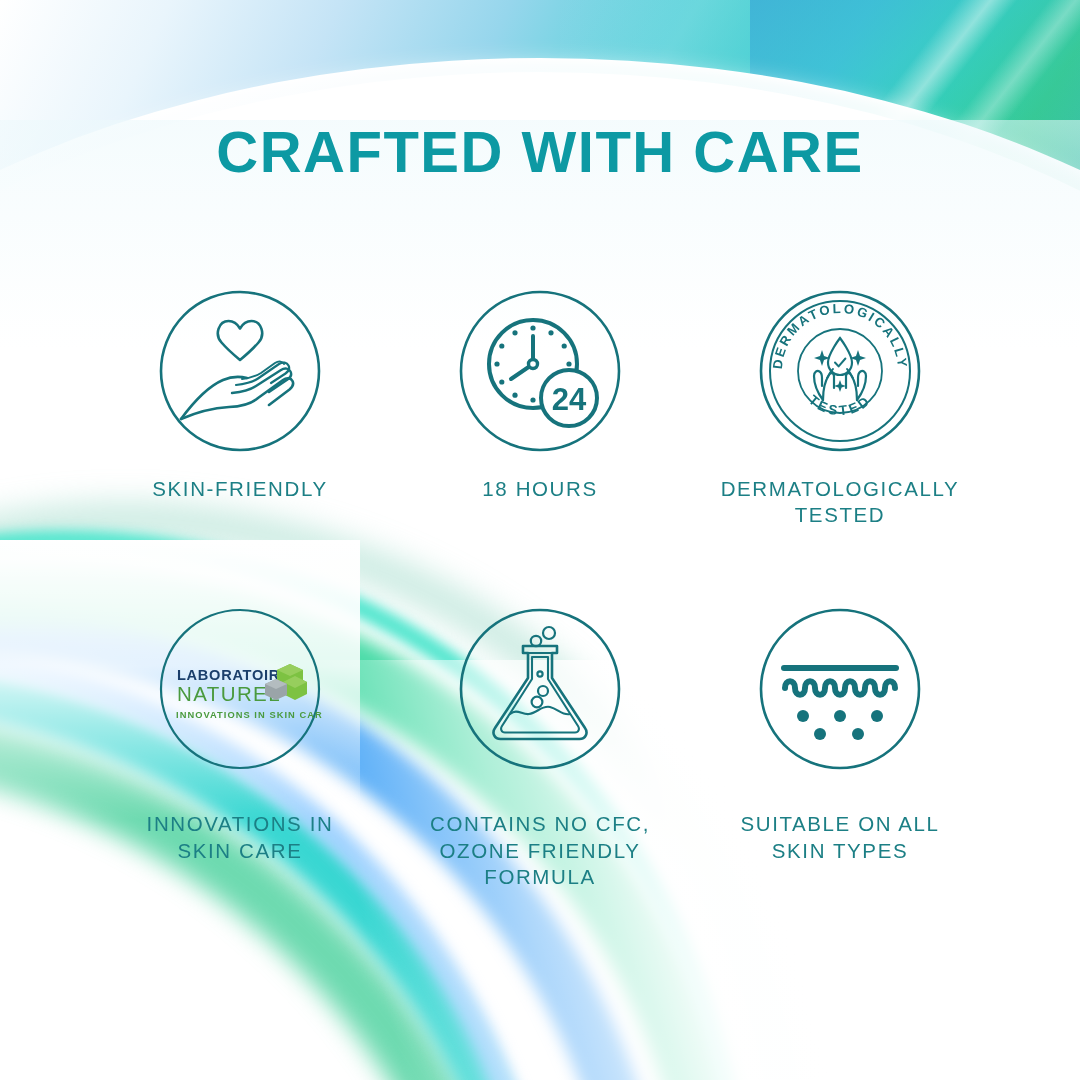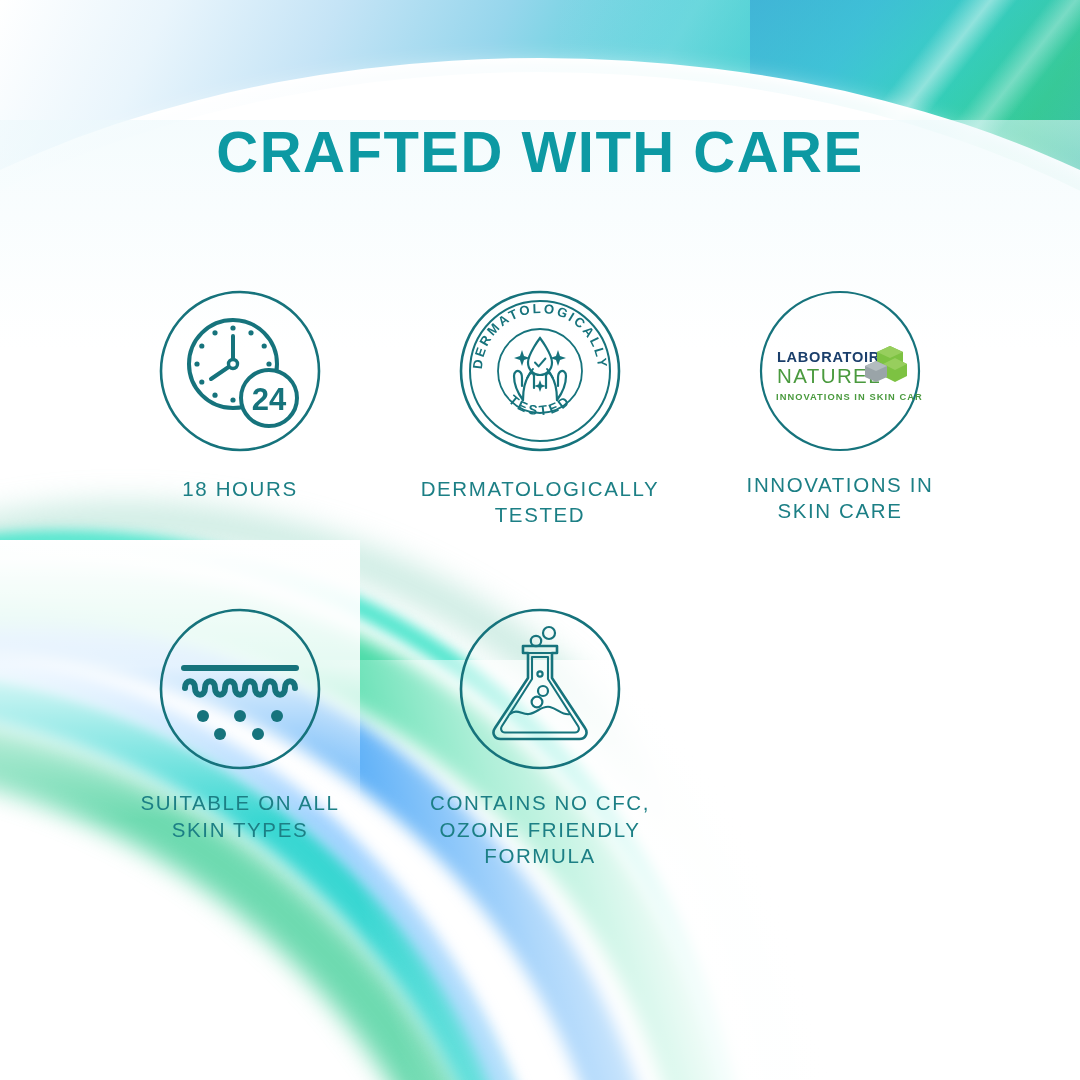--- a/index.html
+++ b/index.html
@@ -119,21 +119,21 @@
     row-gap:78px;
   }
   .cell{display:flex;flex-direction:column;align-items:center;}
   .badge{width:166px;height:166px;display:block;}
   .cap{
     margin-top:22px;text-align:center;
     font-size:20.5px;letter-spacing:1.6px;line-height:1.28;
     color:#1c7f85;white-space:pre-line;
     font-family:"Liberation Sans", sans-serif;
   }
-  .cell.r2 .cap{margin-top:18px;}
+  .cell.r2 .cap{margin-top:39px;}
   .logo-svg{width:166px;height:166px;display:block;}
 </style>
 </head>
 <body>
 
 <div id="stage">
 
   <div class="bg-layer">
     <div class="bg-top"></div>
     <div class="bg-top-right"></div>
@@ -154,20 +154,32 @@
     <div class="bottom-fade"></div>
     <div class="left-fade"></div>
   </div>
 
   <div class="content">
 
     <div class="page-title">CRAFTED WITH CARE</div>
 
     <div class="grid">
 
+      <div class="cell r1">
+        <svg class="badge" viewBox="0 0 166 166">
+          <circle cx="83" cy="83" r="79" fill="none" stroke="#16737c" stroke-width="2.6"></circle>
+          <path d="M83 72 C83 72 71 62 64.5 54.5 C57 46 62 33 71.5 33 C77.5 33 81 37 83 40.5 C85 37 88.5 33 94.5 33 C104 33 109 46 101.5 54.5 C95 62 83 72 83 72 Z" fill="none" stroke="#16737c" stroke-width="2.6" stroke-linejoin="round"></path>
+          <path d="M24 131 C38 112 52 98 66 92 C74 88.5 82 88 90 90" fill="none" stroke="#16737c" stroke-width="2.6" stroke-linecap="round"></path>
+          <path d="M24 131 C40 124 56 120 72 119 C84 118.5 94 116 101 110 L126 92 C130 89 134 90 135.5 93 C137 96 135.5 99 132.5 101.5 L112 117" fill="none" stroke="#16737c" stroke-width="2.6" stroke-linecap="round" stroke-linejoin="round"></path>
+          <path d="M75 105 C84 104 93 102 99 98 L124 82 C128 79.5 132 80.5 133.5 83.5 C135 86.5 133.5 89.5 130.5 91.5 L112 104" fill="none" stroke="#16737c" stroke-width="2.4" stroke-linecap="round" stroke-linejoin="round"></path>
+          <path d="M79 97 C88 96 96 94 101 90.5 L122 76 C126 73.5 130 74.5 131.5 77.5 C133 80.5 131.5 83.5 128.5 85.5 L114 95" fill="none" stroke="#16737c" stroke-width="2.2" stroke-linecap="round" stroke-linejoin="round"></path>
+          <path d="M85 91 C93 90 99 88 104 85 L118 75 C122 72.5 126 73.5 127 76" fill="none" stroke="#16737c" stroke-width="2" stroke-linecap="round" stroke-linejoin="round"></path>
+        </svg>
+        <div class="cap">SKIN-FRIENDLY</div>
+      </div>
 
       <div class="cell r1">
         <svg class="badge" viewBox="0 0 166 166">
           <circle cx="83" cy="83" r="79" fill="none" stroke="#16737c" stroke-width="2.6"></circle>
           <circle cx="76" cy="76" r="44" fill="none" stroke="#16737c" stroke-width="4"></circle>
           <g fill="#16737c">
             <circle cx="76" cy="40" r="2.6"></circle>
               <circle cx="94" cy="44.8" r="2.6"></circle>
             <circle cx="107.2" cy="58" r="2.6"></circle>
               <circle cx="112" cy="76" r="2.6"></circle>
@@ -238,49 +250,49 @@
             <path d="M119 73 L130 78 L119 83 L108 78 Z" fill="#b3bcbf"></path>
           </g>
         </svg>
         <div class="cap">INNOVATIONS IN
 SKIN CARE</div>
       </div>
 
       <div class="cell r2">
         <svg class="badge" viewBox="0 0 166 166">
           <circle cx="83" cy="83" r="79" fill="none" stroke="#16737c" stroke-width="2.6"></circle>
+
+          <path d="M66 40 L100 40 L100 47 L95 47 L95 72 L128 122 C131.5 127 128.5 133 122.5 133 L43.5 133 C37.5 133 34.5 127 38 122 L71 72 L71 47 L66 47 Z" fill="none" stroke="#16737c" stroke-width="2.6" stroke-linejoin="round"></path>
+
+          <path d="M71 47 L95 47 M75 51 L75 73 L45 120 C43 123 44.5 126.5 48 126.5 L118 126.5 C121.5 126.5 123 123 121 120 L91 73 L91 51 Z" fill="none" stroke="#16737c" stroke-width="2.1" stroke-linejoin="round"></path>
+
+          <path d="M53 108 C60 102 65 109 72 108 C80 107 85 99 93 101 C101 103 106 110 113 108" fill="none" stroke="#16737c" stroke-width="2.2" stroke-linecap="round"></path>
+
+          <circle cx="83" cy="68" r="2.6" fill="none" stroke="#16737c" stroke-width="2.2"></circle>
+          <circle cx="86" cy="85" r="5" fill="none" stroke="#16737c" stroke-width="2.2"></circle>
+          <circle cx="80" cy="96" r="5.4" fill="none" stroke="#16737c" stroke-width="2.2"></circle>
+          <circle cx="79" cy="35" r="5.2" fill="none" stroke="#16737c" stroke-width="2.2"></circle>
+          <circle cx="92" cy="27" r="6" fill="none" stroke="#16737c" stroke-width="2.2"></circle>
+        </svg>
+        <div class="cap">CONTAINS NO CFC,
+OZONE FRIENDLY FORMULA</div>
+      </div>
+
+      <div class="cell r2">
+        <svg class="badge" viewBox="0 0 166 166">
+          <circle cx="83" cy="83" r="79" fill="none" stroke="#16737c" stroke-width="2.6"></circle>
           <line x1="27" y1="62" x2="139" y2="62" stroke="#16737c" stroke-width="6" stroke-linecap="round"></line>
           <path d="M28 82 C28 73 38 73 38 82 C38 91 48 91 48 82 C48 73 58 73 58 82 C58 91 68 91 68 82 C68 73 78 73 78 82 C78 91 88 91 88 82 C88 73 98 73 98 82 C98 91 108 91 108 82 C108 73 118 73 118 82 C118 91 128 91 128 82 C128 73 138 73 138 82" fill="none" stroke="#16737c" stroke-width="6" stroke-linecap="round"></path>
           <g fill="#16737c">
             <circle cx="46" cy="110" r="6"></circle>
             <circle cx="83" cy="110" r="6"></circle>
             <circle cx="120" cy="110" r="6"></circle>
             <circle cx="63" cy="128" r="6"></circle>
             <circle cx="101" cy="128" r="6"></circle>
           </g>
         </svg>
         <div class="cap">SUITABLE ON ALL
 SKIN TYPES</div>
       </div>
 
-      <div class="cell r2">
-        <svg class="badge" viewBox="0 0 166 166">
-          <circle cx="83" cy="83" r="79" fill="none" stroke="#16737c" stroke-width="2.6"></circle>
-
-          <path d="M66 40 L100 40 L100 47 L95 47 L95 72 L128 122 C131.5 127 128.5 133 122.5 133 L43.5 133 C37.5 133 34.5 127 38 122 L71 72 L71 47 L66 47 Z" fill="none" stroke="#16737c" stroke-width="2.6" stroke-linejoin="round"></path>
-
-          <path d="M71 47 L95 47 M75 51 L75 73 L45 120 C43 123 44.5 126.5 48 126.5 L118 126.5 C121.5 126.5 123 123 121 120 L91 73 L91 51 Z" fill="none" stroke="#16737c" stroke-width="2.1" stroke-linejoin="round"></path>
-
-          <path d="M53 108 C60 102 65 109 72 108 C80 107 85 99 93 101 C101 103 106 110 113 108" fill="none" stroke="#16737c" stroke-width="2.2" stroke-linecap="round"></path>
-
-          <circle cx="83" cy="68" r="2.6" fill="none" stroke="#16737c" stroke-width="2.2"></circle>
-          <circle cx="86" cy="85" r="5" fill="none" stroke="#16737c" stroke-width="2.2"></circle>
-          <circle cx="80" cy="96" r="5.4" fill="none" stroke="#16737c" stroke-width="2.2"></circle>
-          <circle cx="79" cy="35" r="5.2" fill="none" stroke="#16737c" stroke-width="2.2"></circle>
-          <circle cx="92" cy="27" r="6" fill="none" stroke="#16737c" stroke-width="2.2"></circle>
-        </svg>
-        <div class="cap">CONTAINS NO CFC,
-OZONE FRIENDLY FORMULA</div>
-      </div>
-
     </div>
   </div>
 </div>
 
 </body></html>

